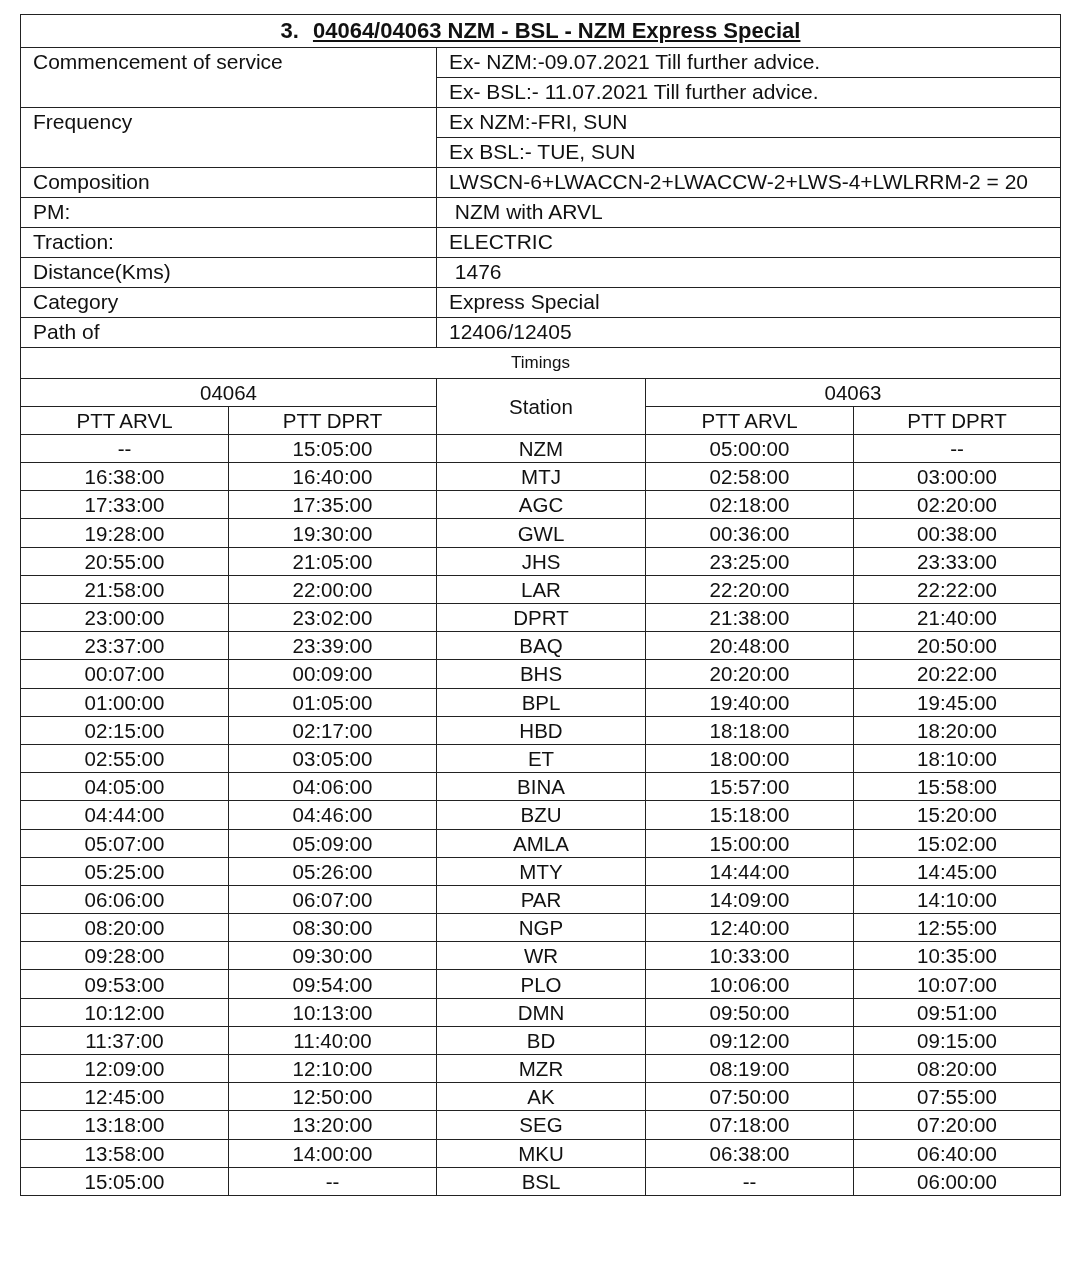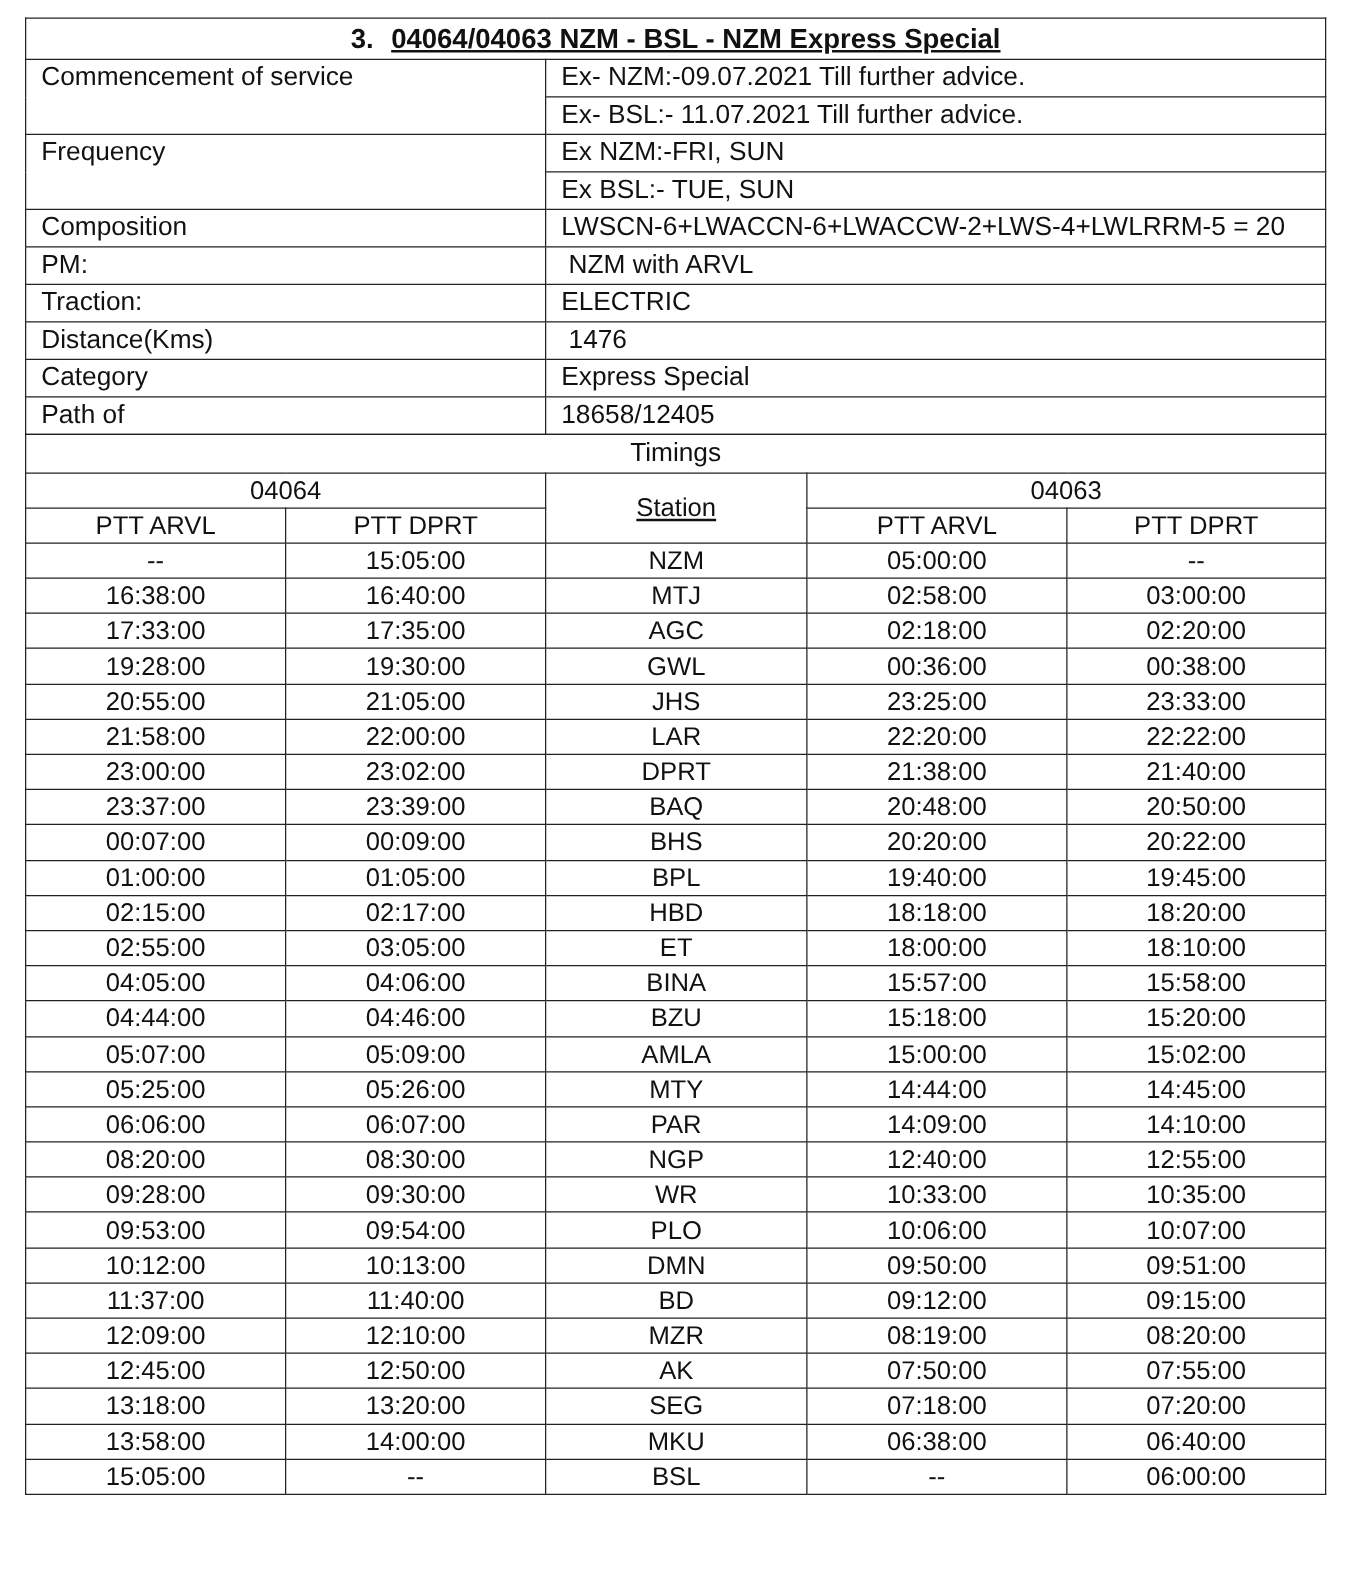--- a/index.html
+++ b/index.html
@@ -5,22 +5,22 @@
   html, body { margin: 0; padding: 0; background: #ffffff; }
   body { width: 1080px; height: 1277px; position: relative; font-family: "Liberation Sans", sans-serif; color: #111; }
   .sheet { position: absolute; left: 20px; top: 14px; width: 1041px; }
   table { border-collapse: collapse; width: 100%; table-layout: fixed; }
   td, th { border: 1.5px solid #222; font-weight: normal; font-size: 21px; line-height: 26px; padding: 1px 12px; vertical-align: top; }
   .title-cell { text-align: center; font-weight: bold; font-size: 22px; padding: 3px 0 2px; }
   .title-num { margin-right: 14px; }
   .title-text { text-decoration: underline; }
   .info td { height: 27px; margin-left: 38px; }
   .timings td, .timings th { text-align: center; padding: 0; font-size: 20.5px; line-height: 27px; height: 27.2px; vertical-align: middle; }
-  .timings .caption { font-size: 21px; height: 30px; }
-  .station-head { vertical-align: middle !important; text-decoration: underline; }
+  .timings .caption { font-size: 17px; height: 30px; }
+  .station-head { vertical-align: middle !important; }
 </style>
 </head>
 <body>
 
 <div class="sheet">
   <table class="info">
     <colgroup>
         <col style="width:416px">
         <col>
       </colgroup>
@@ -39,41 +39,41 @@
     </tr>
     <tr>
       <td rowspan="2">Frequency</td>
       <td>Ex NZM:-FRI, SUN</td>
     </tr>
     <tr>
       <td>Ex BSL:- TUE, SUN</td>
     </tr>
     <tr>
       <td>Composition</td>
-      <td>LWSCN-6+LWACCN-6+LWACCW-2+LWS-4+LWLRRM-5 = 20</td>
+      <td>LWSCN-6+LWACCN-2+LWACCW-2+LWS-4+LWLRRM-2 = 20</td>
     </tr>
     <tr>
       <td>PM:</td>
       <td style="white-space:pre"> NZM with ARVL</td>
     </tr>
     <tr>
       <td>Traction:</td>
       <td>ELECTRIC</td>
     </tr>
     <tr>
       <td>Distance(Kms)</td>
       <td style="white-space:pre"> 1476</td>
     </tr>
     <tr>
       <td>Category</td>
       <td>Express Special</td>
     </tr>
     <tr>
       <td>Path of</td>
-      <td>18658/12405</td>
+      <td>12406/12405</td>
     </tr>
   </tbody>
     </table>
 
   <table class="timings" style="margin-top:-1.5px">
     <colgroup>
       <col style="width:208px">
         <col style="width:208px">
         <col style="width:209px">
         <col style="width:208px">

